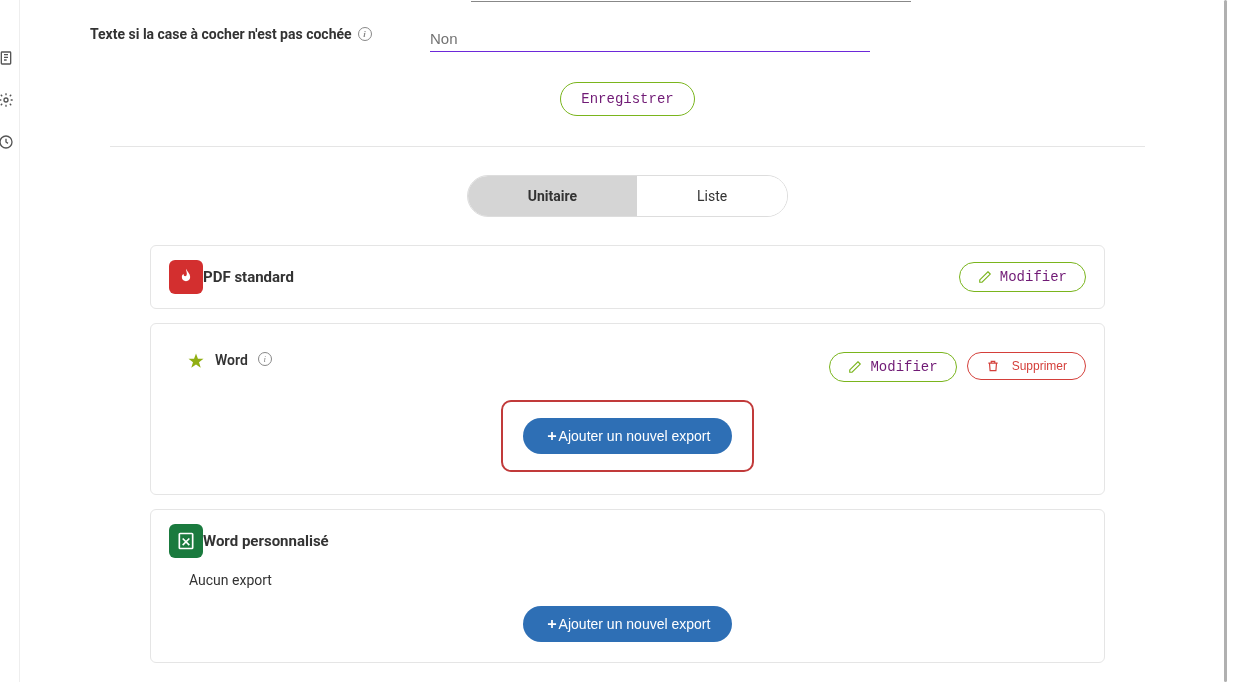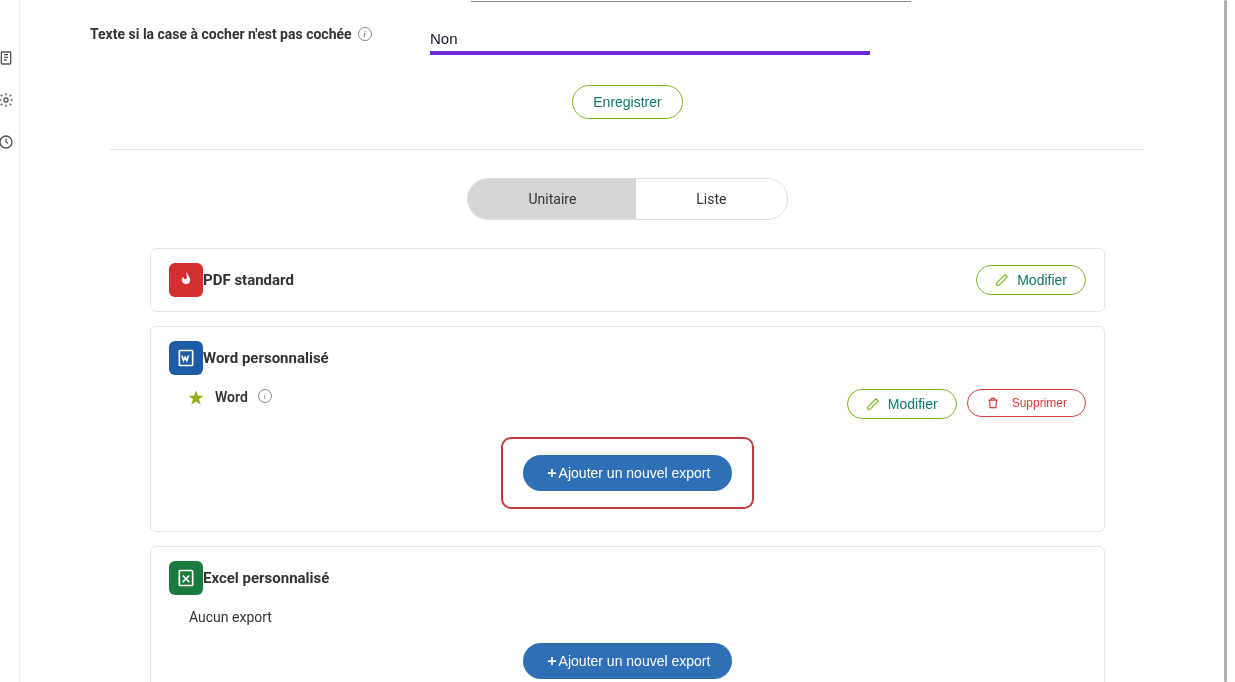--- a/index.html
+++ b/index.html
@@ -72,44 +72,45 @@
   font-family: serif;
 }
 .field-input-wrap {
   flex: 1;
   max-width: 440px;
   margin-left: 30px;
 }
 .field-input {
   width: 100%;
   border: none;
-  border-bottom: 4px solid #6d28d9;
+  border-bottom: 1px solid #6d28d9;
   font-size: 15px;
-  color: #0f172a;
+  color: #737373;
   padding: 4px 0;
   outline: none;
   background: transparent;
 }
 .save-row {
   text-align: center;
   margin-top: 30px;
   margin-bottom: 30px;
 }
 .btn-outline-green {
   display: inline-flex;
   align-items: center;
   gap: 8px;
   border: 1px solid #7ab51d;
-  color: #0f766e;
+  color: #701a75;
   background: #fff;
   border-radius: 20px;
   padding: 8px 20px;
   font-size: 14px;
   font-weight: 500;
   cursor: pointer;
+  font-family: Liberation Mono, monospace;
 }
 .btn-outline-red {
   display: inline-flex;
   align-items: center;
   gap: 12px;
   border: 1px solid #d43f3a;
   color: #d43f3a;
   background: #fff;
   border-radius: 20px;
   padding: 6px 18px;
@@ -146,21 +147,21 @@
 }
 .tab {
   padding: 12px 60px;
   font-size: 14px;
   color: #333;
   cursor: pointer;
   background: #fff;
 }
 .tab.active {
   background: #d5d5d5;
-  font-weight: 400;
+  font-weight: 700;
   text-align: right;
 }
 .card {
   margin: 0 100px 14px 100px;
   border: 1px solid #e5e5e5;
   border-radius: 6px;
   padding: 14px 18px;
   background: #fff;
 }
 .card-header {
@@ -299,29 +300,20 @@
                 <path d="M17 3l4 4L7 21H3v-4L17 3z"></path>
               </svg>
           </span>
           <span>Modifier</span>
         </button>
       </div>
     </div>
   </div>
 
   <div class="card">
-    <div class="card-header">
-      <div class="card-icon word">
-        <svg width="20" height="20" viewBox="0 0 24 24" fill="none" stroke="#fff" stroke-width="2">
-            <rect x="4" y="3" width="16" height="18" rx="1"></rect>
-            <path d="M7 9l2 6 2-4 2 4 2-6"></path>
-          </svg>
-      </div>
-      <div class="card-title">Word personnalisé</div>
-    </div>
     <div class="export-row">
       <span class="star-icon">
         <svg width="18" height="18" viewBox="0 0 24 24" fill="#91af13">
             <path d="M12 2l2.6 7h7.4l-6 4.5 2.3 7.5L12 16.5 5.7 21l2.3-7.5-6-4.5h7.4z"></path>
           </svg>
       </span>
       <span class="export-name">Word</span>
       <span class="info-icon">i</span>
       <div style="flex:1"></div>
       <button class="btn-outline-green" style="padding:6px 18px">
@@ -356,21 +348,21 @@
   </div>
 
   <div class="card">
     <div class="card-header">
       <div class="card-icon excel">
         <svg width="20" height="20" viewBox="0 0 24 24" fill="none" stroke="#fff" stroke-width="2">
             <rect x="4" y="3" width="16" height="18" rx="1"></rect>
             <path d="M8 9l8 8M16 9l-8 8"></path>
           </svg>
       </div>
-      <div class="card-title">Excel personnalisé</div>
+      <div class="card-title">Word personnalisé</div>
     </div>
     <div class="no-export">Aucun export</div>
     <div class="add-row" style="margin:12px 0 6px">
       <button class="btn-blue">
         <span class="plus-icon">
           <svg width="14" height="14" viewBox="0 0 24 24" fill="none" stroke="#fff" stroke-width="3">
               <path d="M12 5v14M5 12h14"></path>
             </svg>
         </span>
         <span>Ajouter un nouvel export</span>

